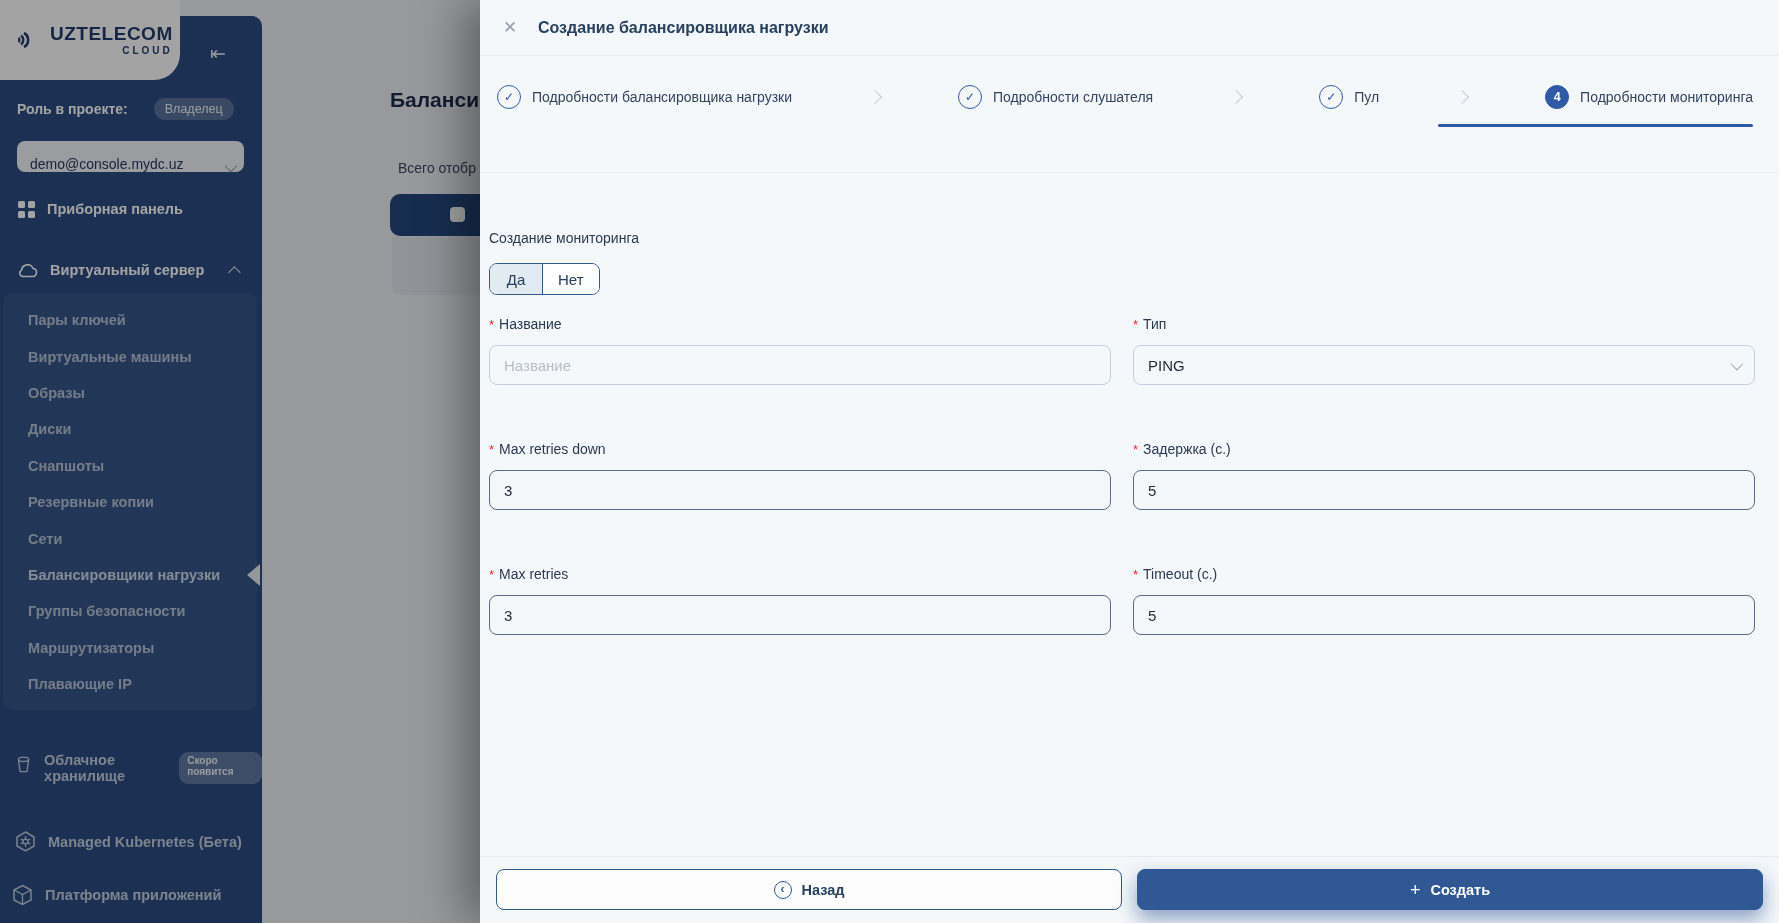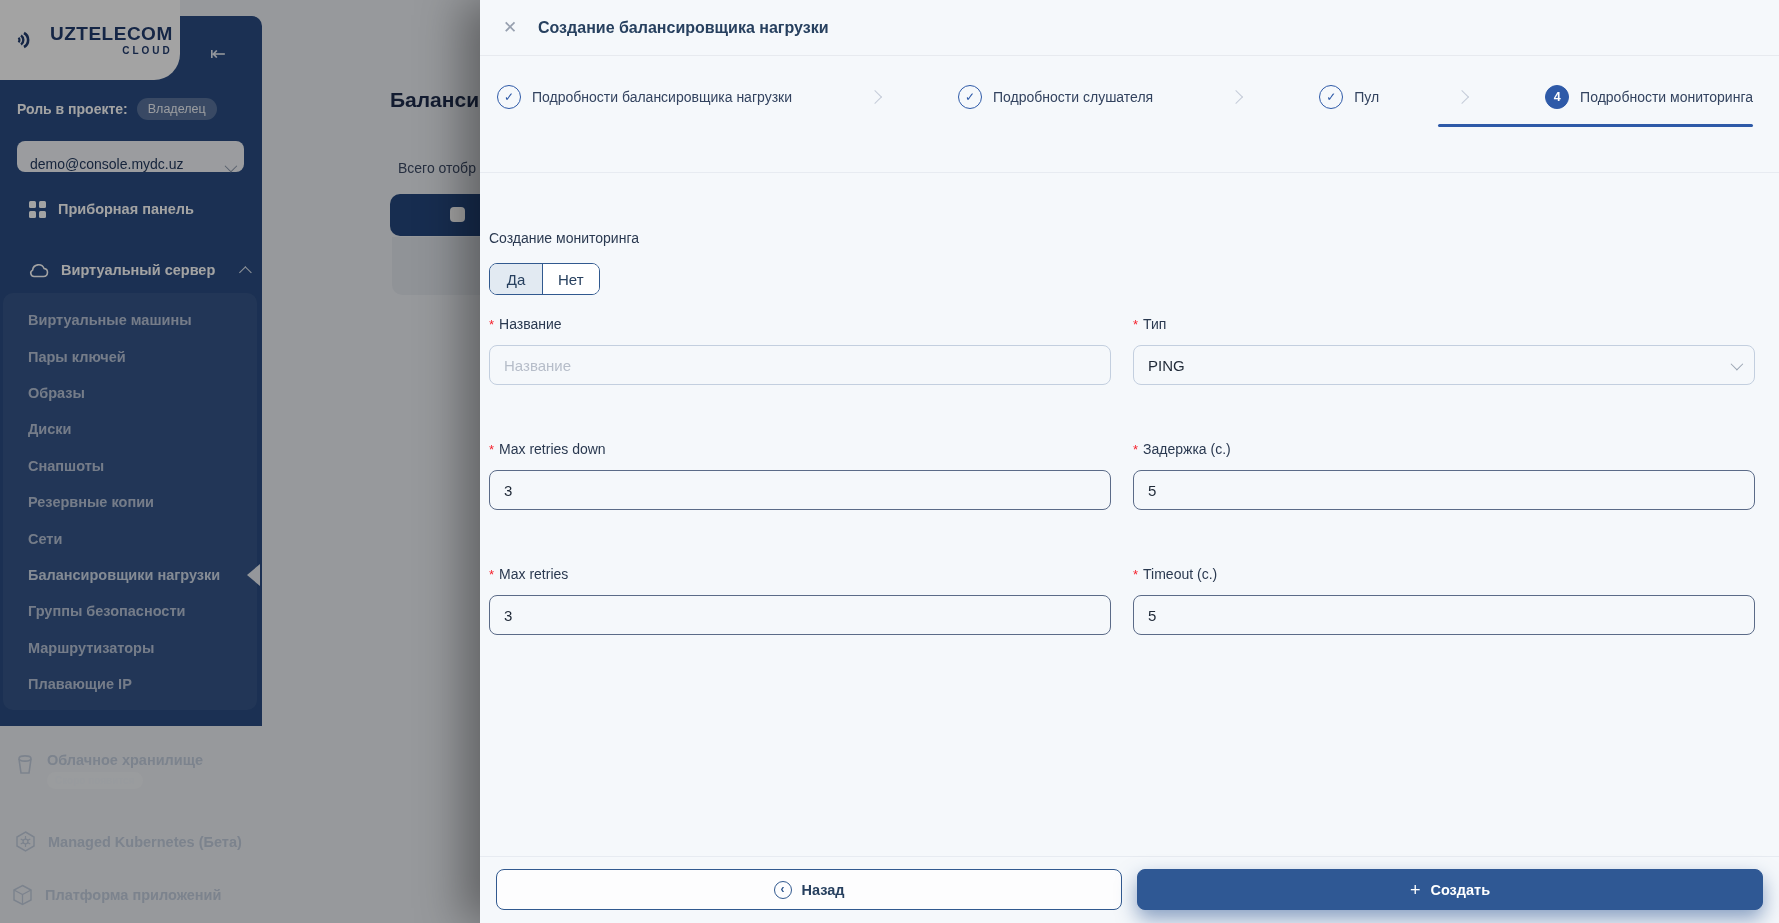--- a/index.html
+++ b/index.html
@@ -7,47 +7,47 @@
   .screen { position:relative; width:1779px; height:923px; overflow:hidden; background:#edf0f5; }
 
   
   .page-heading { position:absolute; left:390px; top:88px; font-size:21px; font-weight:700; color:#1f2d4d; }
   .page-summary { position:absolute; left:398px; top:160px; font-size:14px; color:#3d4b66; }
   .page-table-head { position:absolute; left:390px; top:194px; width:130px; height:42px; background:#24477e; border-radius:10px; }
   .page-table-head .sq { position:absolute; left:60px; top:13px; width:15px; height:15px; background:#ffffff; border-radius:4px; }
   .page-card { position:absolute; left:392px; top:237px; width:128px; height:58px; background:#e2e6ed; border-radius:0 0 10px 10px; }
 
   
-  .sidebar { position:absolute; left:0; top:0; width:262px; height:726px; }
+  .sidebar { position:absolute; left:0; top:0; width:262px; height:923px; }
   .sidebar-main { position:absolute; left:0; top:16px; right:0; bottom:0; background:#2b4c82; border-radius:26px 10px 0 0; }
   .logo-chip { position:absolute; left:0; top:0; width:180px; height:80px; background:#ffffff; border-radius:0 0 26px 0; display:flex; align-items:center; gap:8px; padding-left:16px; z-index:2; }
   .logo-text { display:flex; flex-direction:column; line-height:1; }
   .logo-brand { font-size:19px; font-weight:700; letter-spacing:0.5px; color:#223c6e; }
   .logo-sub { font-size:10px; font-weight:700; letter-spacing:3px; color:#223c6e; align-self:flex-end; margin-top:3px; }
   .collapse-btn { position:absolute; left:196px; top:38px; width:44px; height:30px; color:#e8edf5; font-size:19px; display:flex; align-items:center; justify-content:center; z-index:3; cursor:pointer; }
 
-  .role-row { position:absolute; left:17px; top:98px; display:flex; align-items:center; gap:9px; z-index:2; }
+  .role-row { position:absolute; left:17px; top:98px; display:flex; align-items:center; gap:26px; z-index:2; }
   .role-label { color:#ffffff; font-size:14px; font-weight:600; }
   .role-pill { background:rgba(255,255,255,0.22); color:#f2f5fa; font-size:12.5px; padding:4px 11px; border-radius:13px; }
 
   .proj-select { position:absolute; left:17px; top:141px; width:227px; height:31px; background:#f3f5f9; border-radius:8px; display:flex; align-items:flex-end; justify-content:space-between; padding:0 10px 0 13px; z-index:2; cursor:pointer; }
   .proj-select .val { color:#243a5f; font-size:14px; }
   .chev { width:9px; height:9px; border-right:1.6px solid #8b97ab; border-bottom:1.6px solid #8b97ab; transform:rotate(45deg) translateY(-2px); }
 
-  .nav-item { position:absolute; left:12px; width:262px; height:34px; display:flex; align-items:center; gap:12px; padding-left:17px; color:#ffffff; font-size:14.5px; font-weight:600; z-index:2; cursor:pointer; }
+  .nav-item { position:absolute; left:1px; width:262px; height:34px; display:flex; align-items:center; gap:12px; padding-left:17px; color:#ffffff; font-size:14.5px; font-weight:600; z-index:2; cursor:pointer; }
   .nav-item svg { flex:0 0 auto; }
   .nav-item .chev-up { position:absolute; right:22px; width:9px; height:9px; border-left:1.8px solid #dfe6f0; border-top:1.8px solid #dfe6f0; transform:rotate(45deg) translateY(3px); }
 
   .submenu { position:absolute; left:3px; top:293px; width:254px; background:rgba(255,255,255,0.055); border-radius:10px; padding:9px 0 8px 0; z-index:2; }
   .submenu-item { height:36.4px; display:flex; align-items:center; padding-left:25px; color:#b7c3d6; font-size:14.5px; font-weight:600; cursor:pointer; position:relative; }
   .submenu-item.active { color:#cfd9e8; }
   .submenu-item.active .marker { position:absolute; right:-3px; top:50%; transform:translateY(-50%); width:0; height:0; border-top:11px solid transparent; border-bottom:11px solid transparent; border-right:13px solid #e9edf3; }
 
   .bottom-item { position:absolute; left:0; width:262px; display:flex; align-items:flex-start; gap:12px; padding-left:15px; color:#c2cddd; font-size:14.5px; font-weight:600; z-index:2; cursor:pointer; }
-  .bottom-item .texts { display:flex; flex-direction:column; gap:4px; }
+  .bottom-item .texts { display:flex; flex-direction:row; gap:4px; }
   .soon-badge { background:rgba(255,255,255,0.25); color:#eef2f8; font-size:10px; padding:3px 8px; border-radius:9px; width:max-content; }
 
   
   .dim { position:absolute; inset:0; background:rgba(0,0,0,0.36); z-index:10; }
 
   
   .modal { position:absolute; left:480px; top:0; right:0; bottom:0; background:#f5f8fb; z-index:20; box-shadow:-18px 0 42px rgba(0,0,0,0.35); display:flex; flex-direction:column; }
   .modal-header { height:56px; flex:0 0 auto; display:flex; align-items:center; gap:15px; padding:0 17px; border-bottom:1px solid #e7eaef; }
   .close-x { width:26px; height:26px; display:flex; align-items:center; justify-content:center; color:#97a0af; font-size:17px; cursor:pointer; }
   .modal-title { font-size:16px; font-weight:600; color:#27405f; }
@@ -141,24 +141,24 @@
     <div class="nav-item" style="top:253px;">
       <svg width="20" height="15" viewBox="0 0 20 15">
         <path d="M5.5 13.5 h9 a4 4 0 0 0 .6-7.95 A6 6 0 0 0 3.6 7.1 A3.4 3.4 0 0 0 5.5 13.5 Z" fill="none" stroke="#ffffff" stroke-width="1.6"></path>
       </svg>
       <span>Виртуальный сервер</span>
       <span class="chev-up"></span>
     </div>
 
     <div class="submenu">
       <div class="submenu-item">
+          <span>Пары ключей</span>
+        </div>
+      <div class="submenu-item">
           <span>Виртуальные машины</span>
-        </div>
-      <div class="submenu-item">
-          <span>Пары ключей</span>
         </div>
       <div class="submenu-item">
           <span>Образы</span>
         </div>
       <div class="submenu-item">
           <span>Диски</span>
         </div>
       <div class="submenu-item">
           <span>Снапшоты</span>
         </div>

